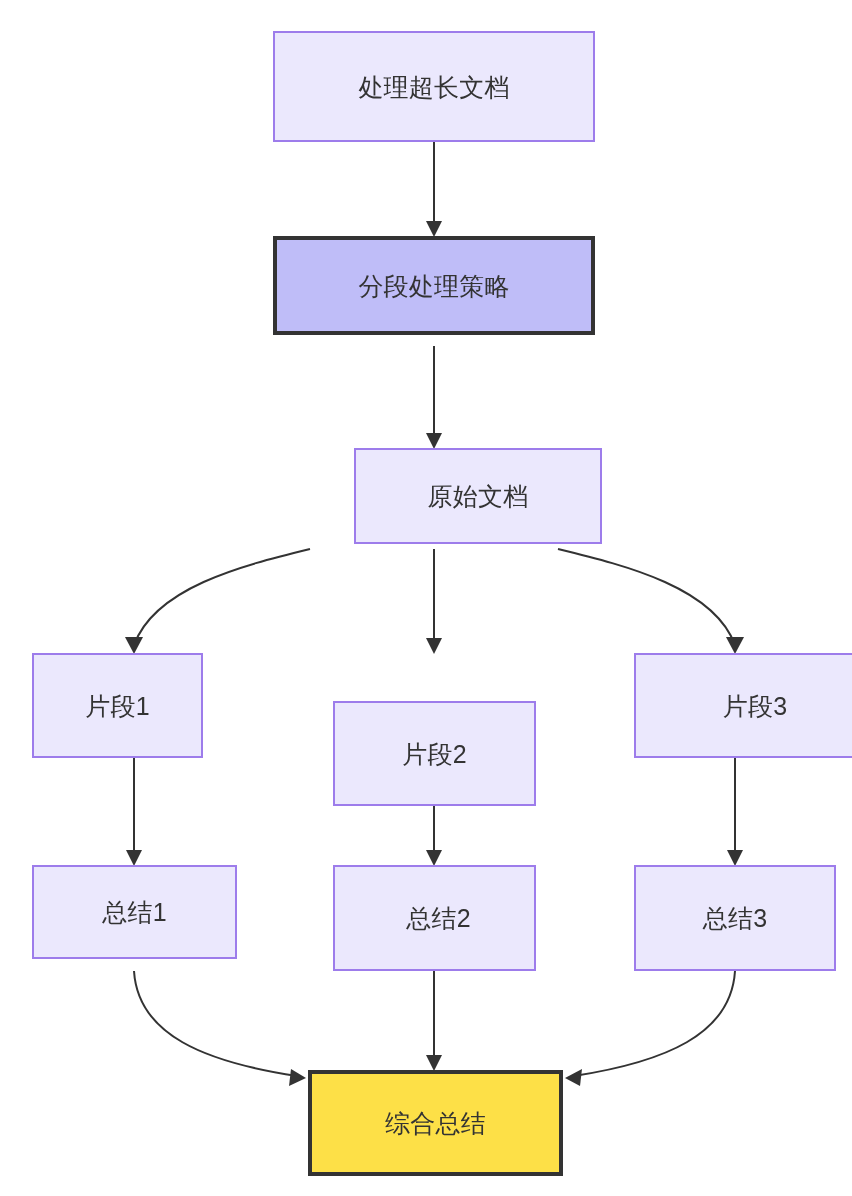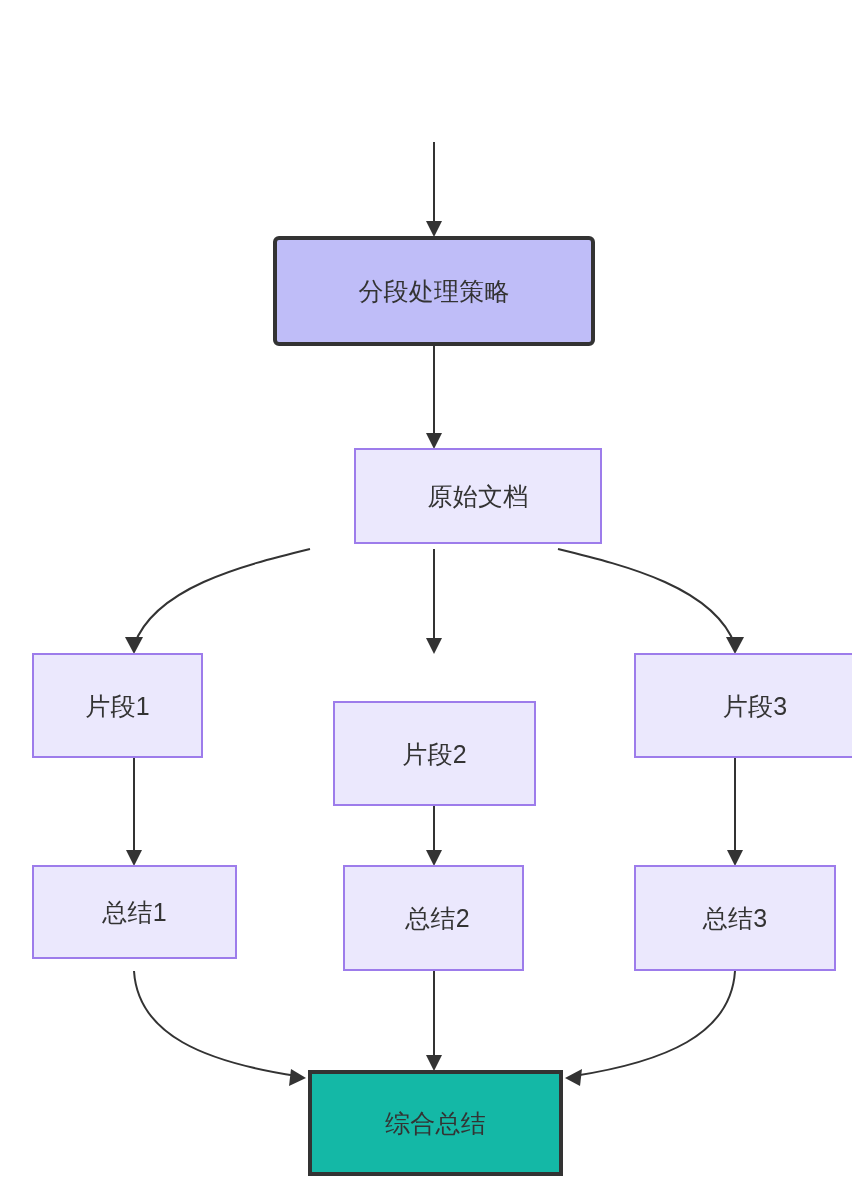--- a/index.html
+++ b/index.html
@@ -41,32 +41,32 @@
   }
   .node.plain {
     background: #ebe8fd;
     border: 2px solid #9d7ceb;
   }
   .node.strategy {
     background: #bfbdf8;
     border: 4px solid #333333;
   }
   .node.final {
-    background: #14b8a6;
+    background: #fde047;
     border: 4px solid #333333;
   }
   
   .n-doc       { left: 273px; top: 31px;   width: 322px; height: 111px; }
-  .n-strategy  { left: 273px; top: 236px;  width: 322px; height: 110px; border-radius: 6px; }
+  .n-strategy  { left: 273px; top: 236px;  width: 322px; height: 99px; }
   .n-source    { left: 310px; top: 448px;  width: 248px; height: 96px; margin-left: 44px; }
   .n-frag1     { left: 32px;  top: 653px;  width: 171px; height: 105px; }
   .n-frag2     { left: 333px; top: 653px;  width: 203px; height: 105px; margin-top: 48px; }
   .n-frag3     { left: 634px; top: 653px;  width: 242px; height: 105px; }
   .n-sum1      { left: 32px;  top: 865px;  width: 205px; height: 94px; }
-  .n-sum2      { left: 343px; top: 865px;  width: 181px; height: 106px; padding-left: 8px; }
+  .n-sum2      { left: 333px; top: 865px;  width: 203px; height: 106px; padding-left: 8px; }
   .n-sum3      { left: 634px; top: 865px;  width: 202px; height: 106px; }
   .n-final     { left: 308px; top: 1070px; width: 255px; height: 106px; }
 
   .node-label {
     display: block;
     pointer-events: none;
   }
   .edge-path {
     fill: none;
     stroke: #333333;
@@ -133,20 +133,23 @@
       <polygon class="arrow-head" points="434,1071 426,1055 442,1055"></polygon>
     </g>
 
     <g>
       <path class="edge-path" d="M 735 971 C 731 1035, 664 1062, 574 1076"></path>
       <polygon class="arrow-head" points="565,1078 582,1069, 580,1086"></polygon>
     </g>
 
   </svg>
 
+  <div class="node plain n-doc">
+    <span class="node-label">处理超长文档</span>
+  </div>
 
   <div class="node strategy n-strategy">
     <span class="node-label">分段处理策略</span>
   </div>
 
   <div class="node plain n-source">
     <span class="node-label">原始文档</span>
   </div>
 
   <div class="node plain n-frag1">

